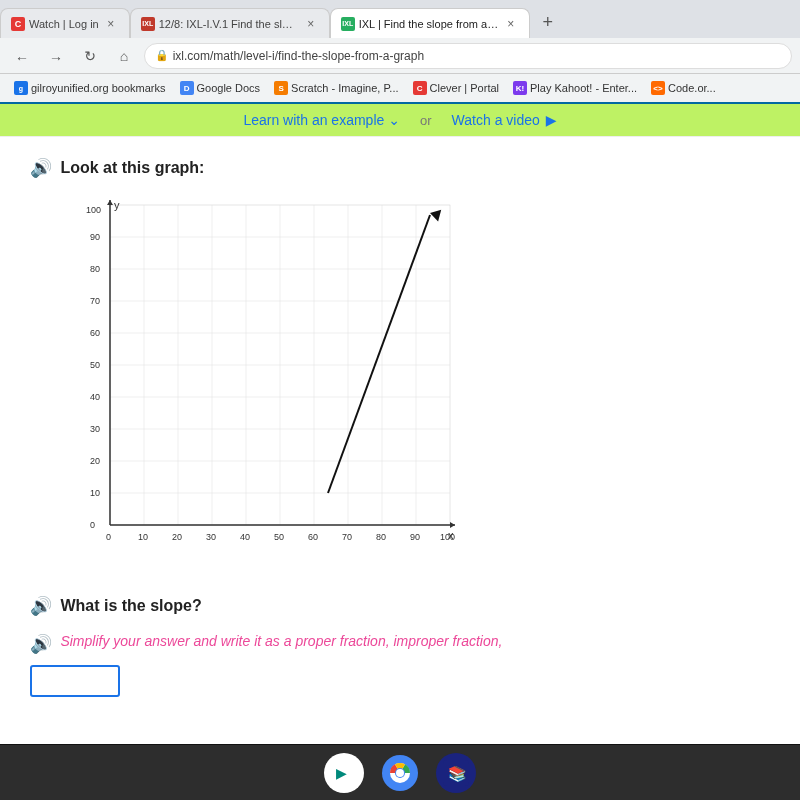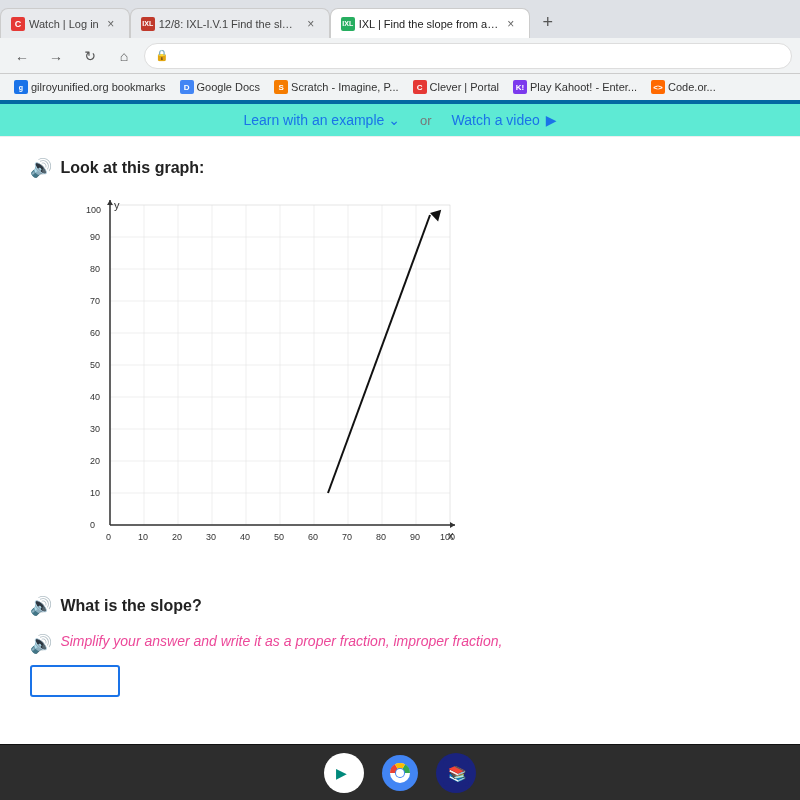--- a/index.html
+++ b/index.html
@@ -151,21 +151,21 @@
       font-size: 12px;
     }
 
     
     .bookmarks-bar {
       display: flex;
       align-items: center;
       height: 30px;
       padding: 0 8px;
       background: #f1f3f4;
-      border-bottom: 4px solid #0369a1;
+      border-bottom: 2px solid #0369a1;
       gap: 2px;
       font-size: 11px;
       overflow: hidden;
     }
 
     .bookmark-item {
       display: flex;
       align-items: center;
       gap: 3px;
       padding: 2px 6px;
@@ -203,21 +203,21 @@
       display: flex;
       flex-direction: column;
     }
 
     
     .action-bar {
       display: flex;
       align-items: center;
       justify-content: center;
       padding: 8px 20px;
-      background: #5eead4;
+      background: #bef264;
       border-bottom: 1px solid #eee;
       gap: 20px;
     }
 
     .learn-example-btn {
       display: flex;
       align-items: center;
       gap: 4px;
       color: #1a73e8;
       font-size: 14px;
@@ -360,20 +360,21 @@
       <div class="tab-new">+</div>
     </div>
 
     <div class="address-bar">
       <div class="nav-btn">←</div>
       <div class="nav-btn">→</div>
       <div class="nav-btn">↻</div>
       <div class="nav-btn">⌂</div>
       <div class="url-bar">
         <span class="url-lock">🔒</span>
+        <span class="url-text">ixl.com/math/level-i/find-the-slope-from-a-graph</span>
       </div>
     </div>
 
     <div class="bookmarks-bar">
       <div class="bookmark-item">
         <div class="bookmark-favicon bm-gilroy">g</div>
         <span>gilroyunified.org bookmarks</span>
       </div>
       <div class="bookmark-item">
         <div class="bookmark-favicon bm-docs" style="background:#4285f4; color:white;">D</div>

